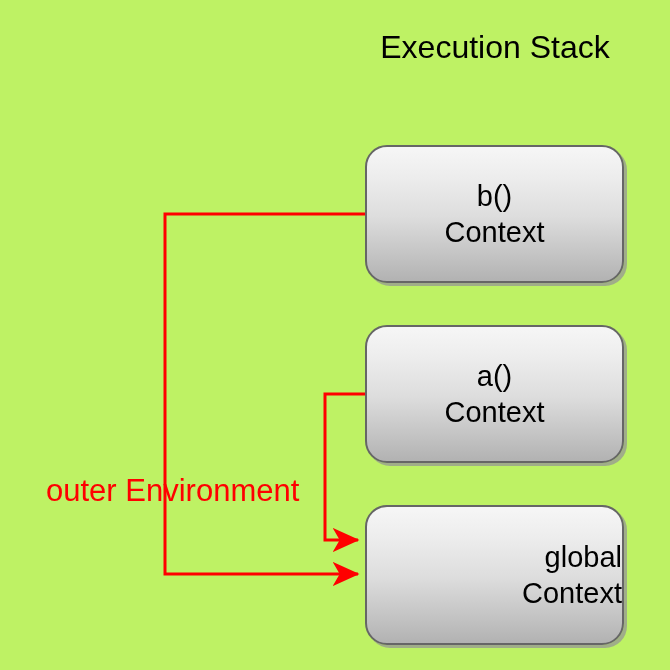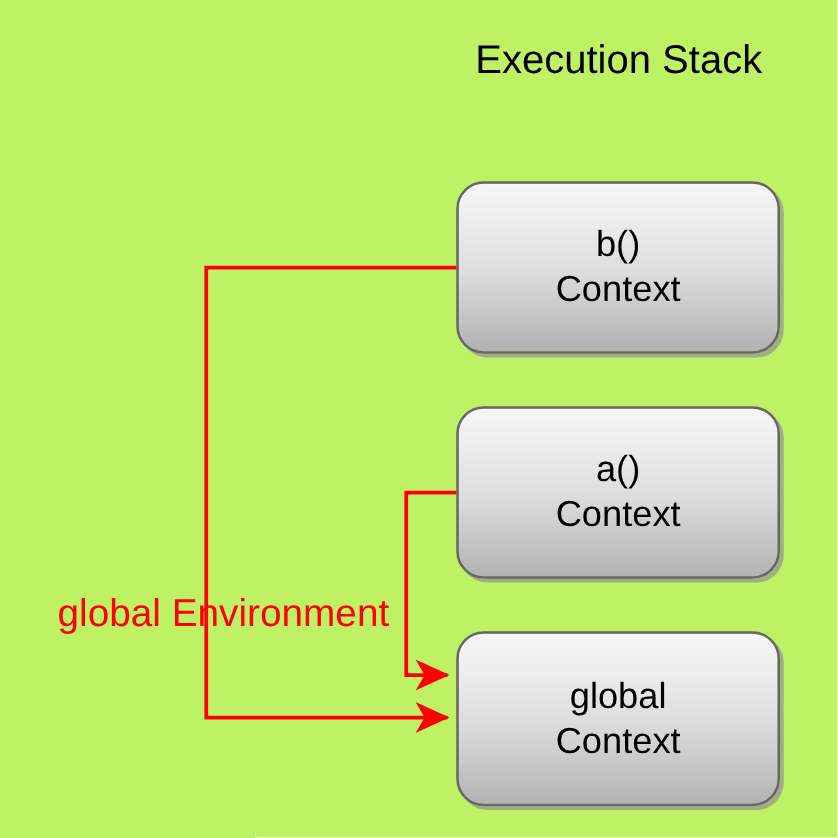--- a/index.html
+++ b/index.html
@@ -48,21 +48,21 @@
     justify-content: center;
     color: #000000;
     font-size: 29px;
     line-height: 36px;
     text-align: center;
   }
   .ctx-box span { display: block; }
 
   #box-b      { left: 365px; top: 145px; width: 259px; height: 138px; }
   #box-a      { left: 365px; top: 325px; width: 259px; height: 138px; }
-  #box-global { left: 365px; top: 505px; width: 259px; height: 140px; }
+  #box-global { left: 365px; top: 505px; width: 259px; height: 140px; align-items: flex-end; }
 
   
   .connectors {
     position: absolute;
     left: 0;
     top: 0;
     width: 670px;
     height: 670px;
     pointer-events: none;
   }
@@ -105,15 +105,15 @@
       <marker id="redArrow" markerWidth="9" markerHeight="9" refX="8.5" refY="4.5" orient="auto" markerUnits="strokeWidth">
         <path d="M0,0.4 L9,4.5 L0,8.6 L2.4,4.5 Z" fill="#ff0000"></path>
       </marker>
     </defs>
 
     <path d="M365,214 L165,214 L165,574 L358,574" fill="none" stroke="#ff0000" stroke-width="3" marker-end="url(#redArrow)"></path>
 
     <path d="M365,394 L325,394 L325,540 L358,540" fill="none" stroke="#ff0000" stroke-width="3" marker-end="url(#redArrow)"></path>
   </svg>
 
-  <div class="outer-env-label">global Environment</div>
+  <div class="outer-env-label">outer Environment</div>
 
 </div>
 
 </body></html>

